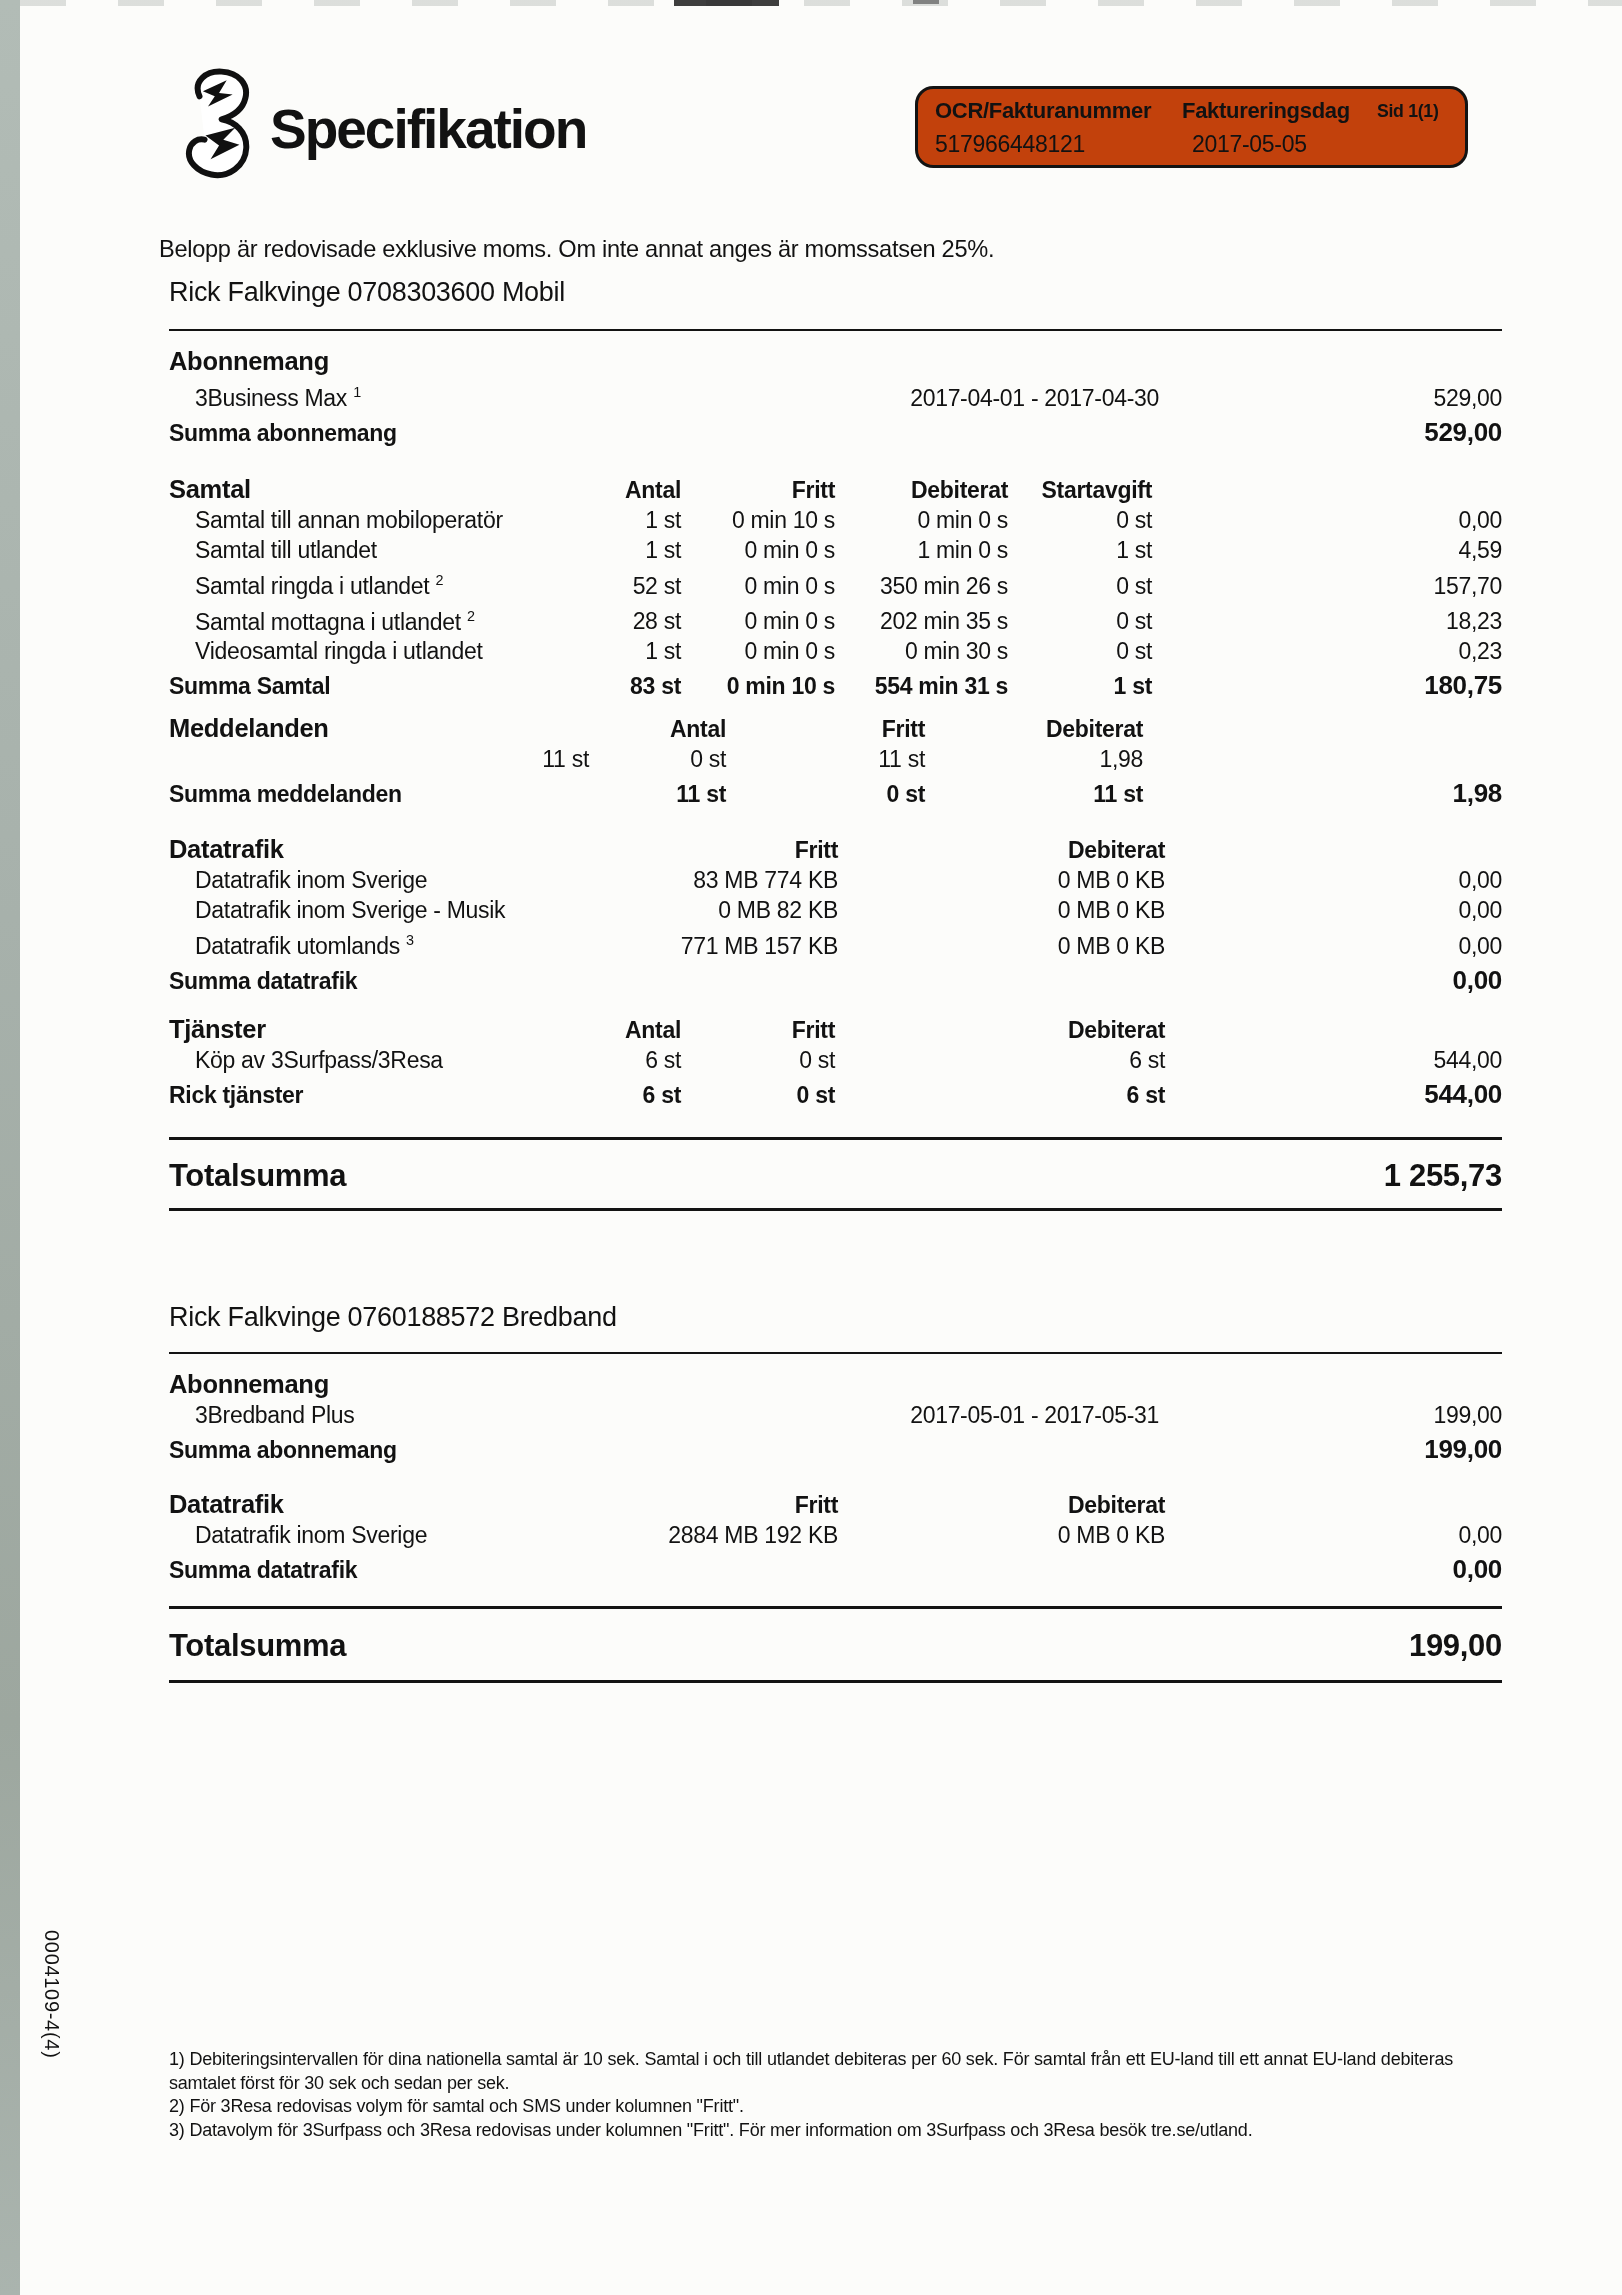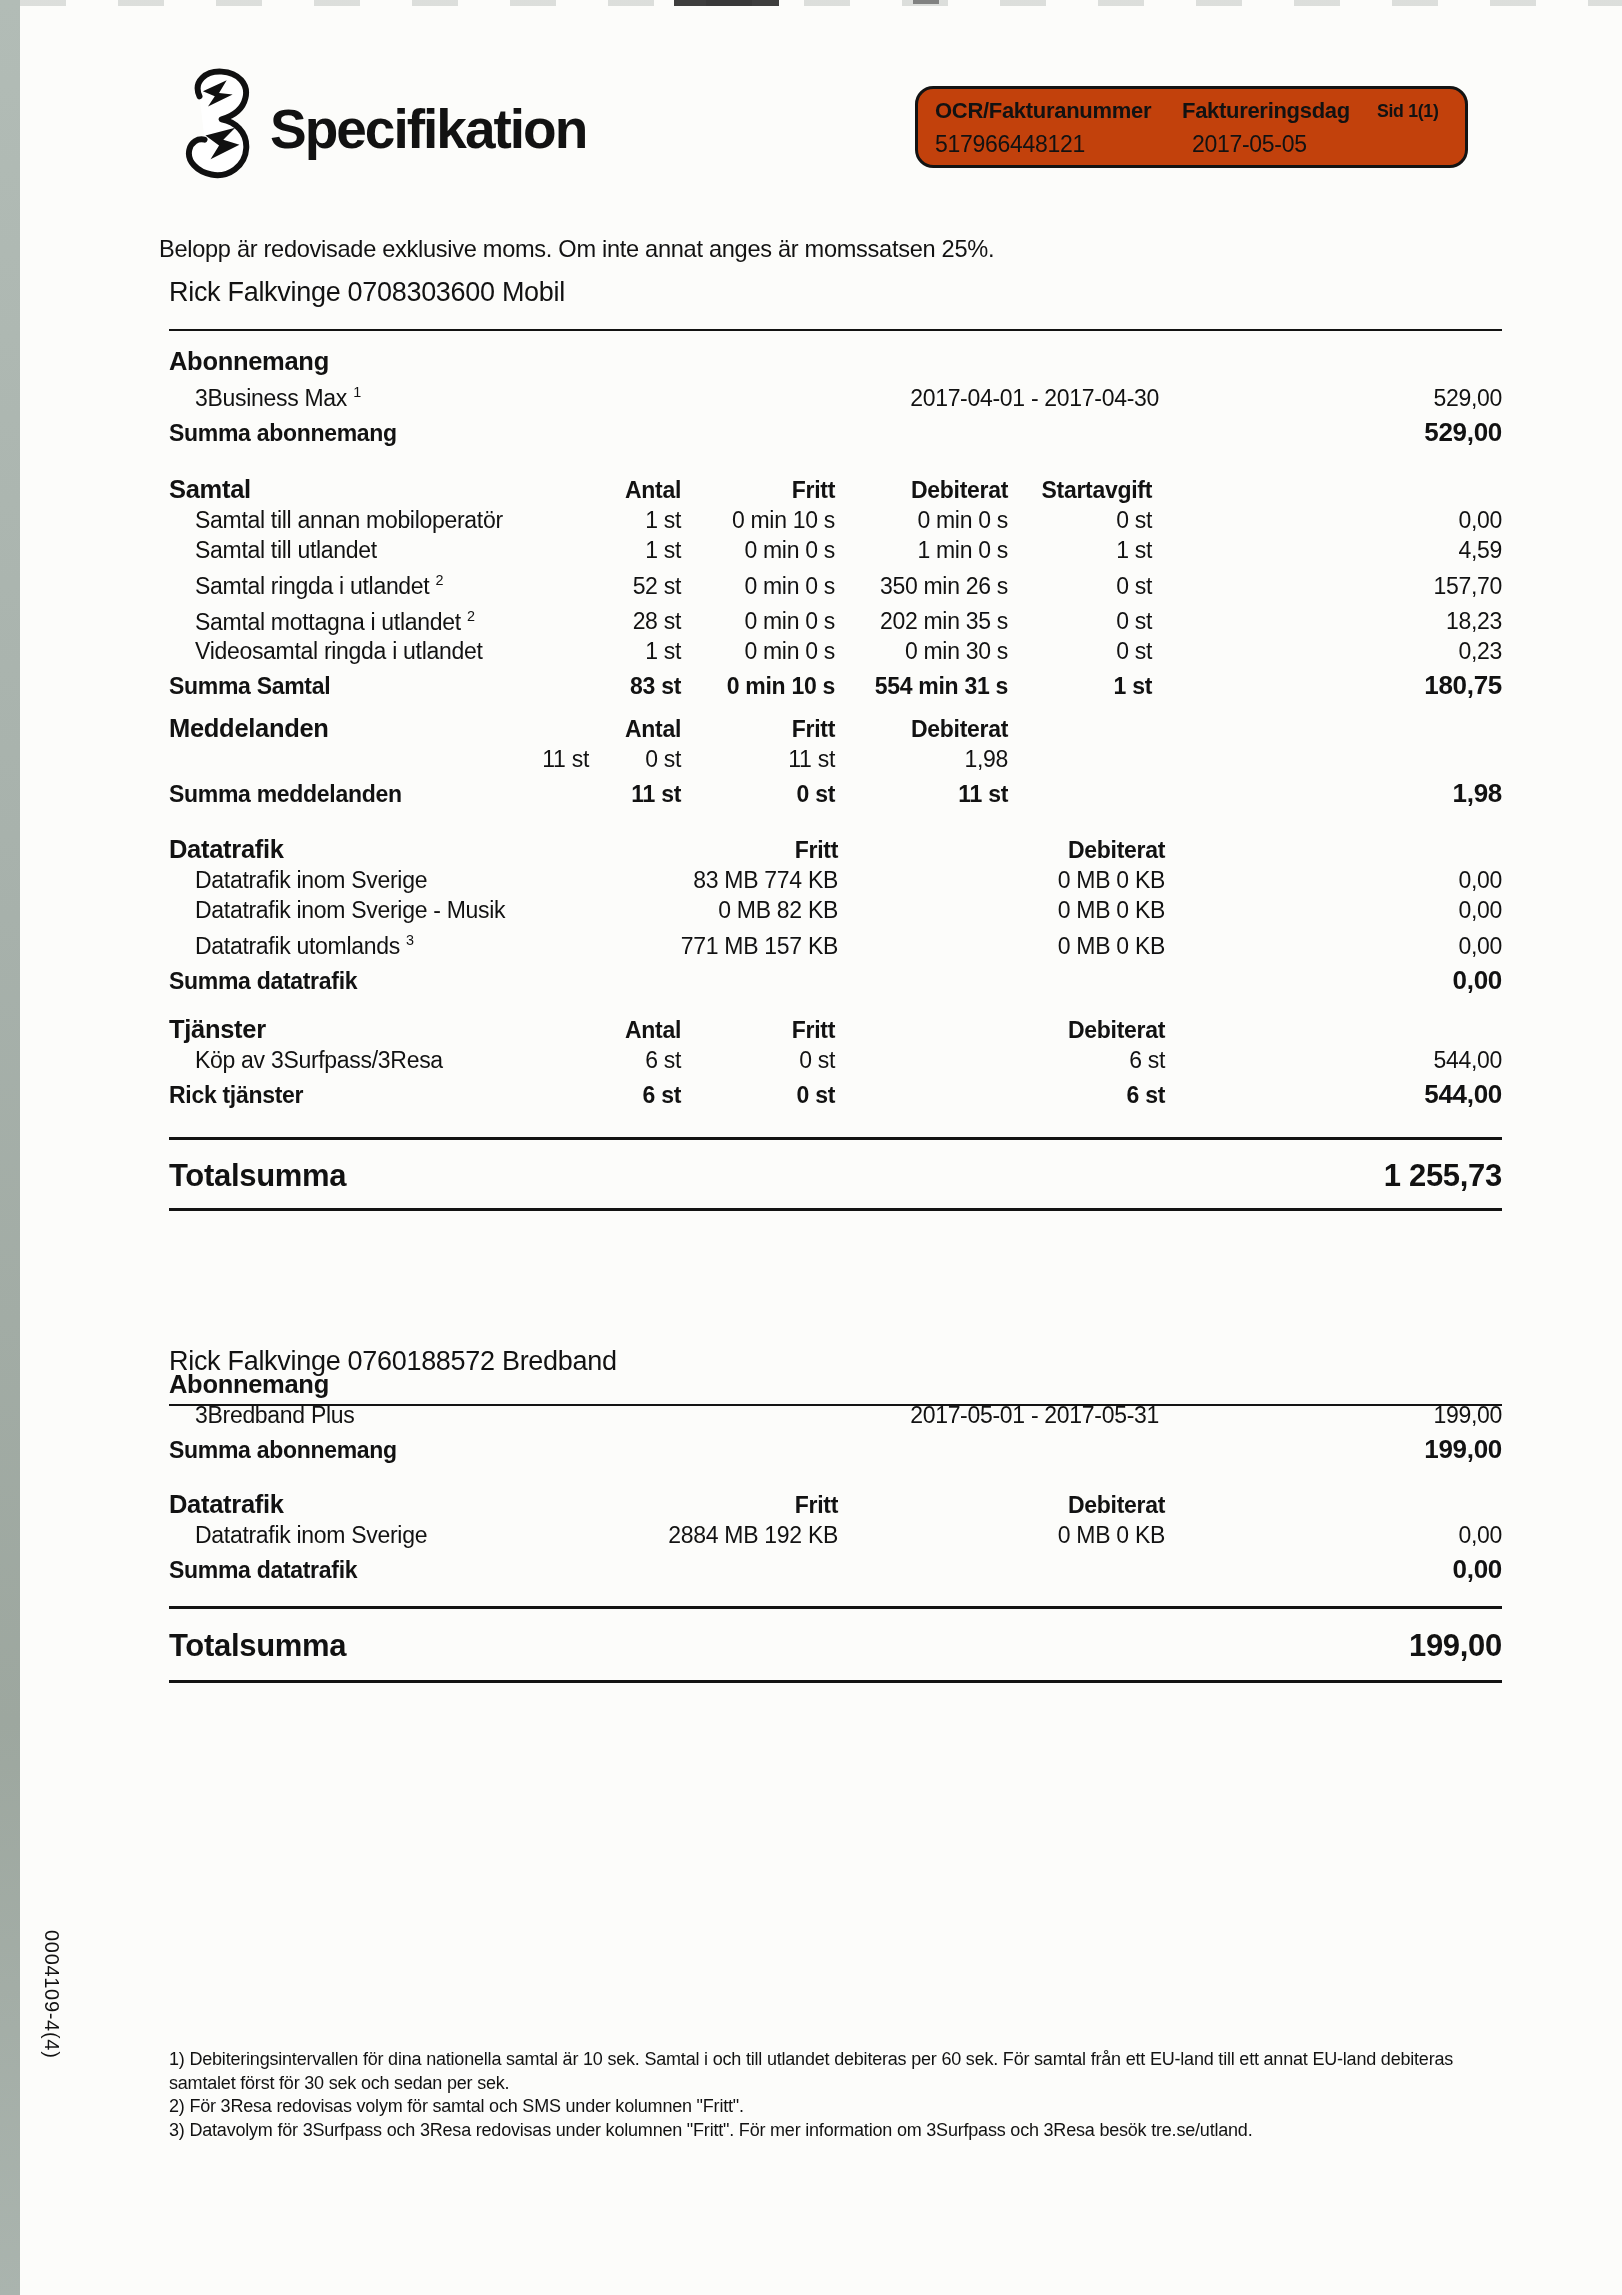--- a/index.html
+++ b/index.html
@@ -29,26 +29,26 @@
   .ib-date-label{left:264px;top:9.2px;font-size:22px;font-weight:bold;}
   .ib-sid{left:459px;top:11.8px;font-size:17.7px;font-weight:bold;}
   .ib-ocr-value{left:17px;top:42px;font-size:23px;}
   .ib-date-value{left:274px;top:42px;font-size:23px;}
 
   .intro{position:absolute;left:159px;top:236px;font-size:23.6px;}
 
   .customer{position:absolute;left:169px;width:1333px;font-size:27px;
     border-bottom:2.6px solid #131313;}
   #customer1{top:277px;padding-bottom:21px;}
-  #customer2{top:1302px;padding-bottom:27px;margin-top:44px;}
+  #customer2{top:1302px;padding-bottom:19px;}
 
   .sec{position:absolute;left:169px;width:1333px;}
   .t-row{display:grid;align-items:baseline;font-size:23px;line-height:30px;}
   .g5 {grid-template-columns:420px 92px 154px 173px 144px 1fr;}
-  .g4m{grid-template-columns:420px 92px 154px 173px 1fr;}
+  .g4m{grid-template-columns:420px 92px 154px 173px 1fr;gap:45px;}
   .g3d{grid-template-columns:420px 249px 327px 1fr;}
   .g4t{grid-template-columns:420px 92px 154px 330px 1fr;}
   .g3a{grid-template-columns:420px 570px 1fr;}
   .sec-title{font-weight:bold;font-size:25.5px;line-height:31px;}
   .hdr{font-weight:bold;}
   .num{text-align:right;white-space:nowrap;}
   .lbl{padding-left:26px;white-space:nowrap;}
   .summa{margin-top:3.9px;}
   .summa > div{font-weight:bold;}
   .summa .amt{font-size:26px;}

